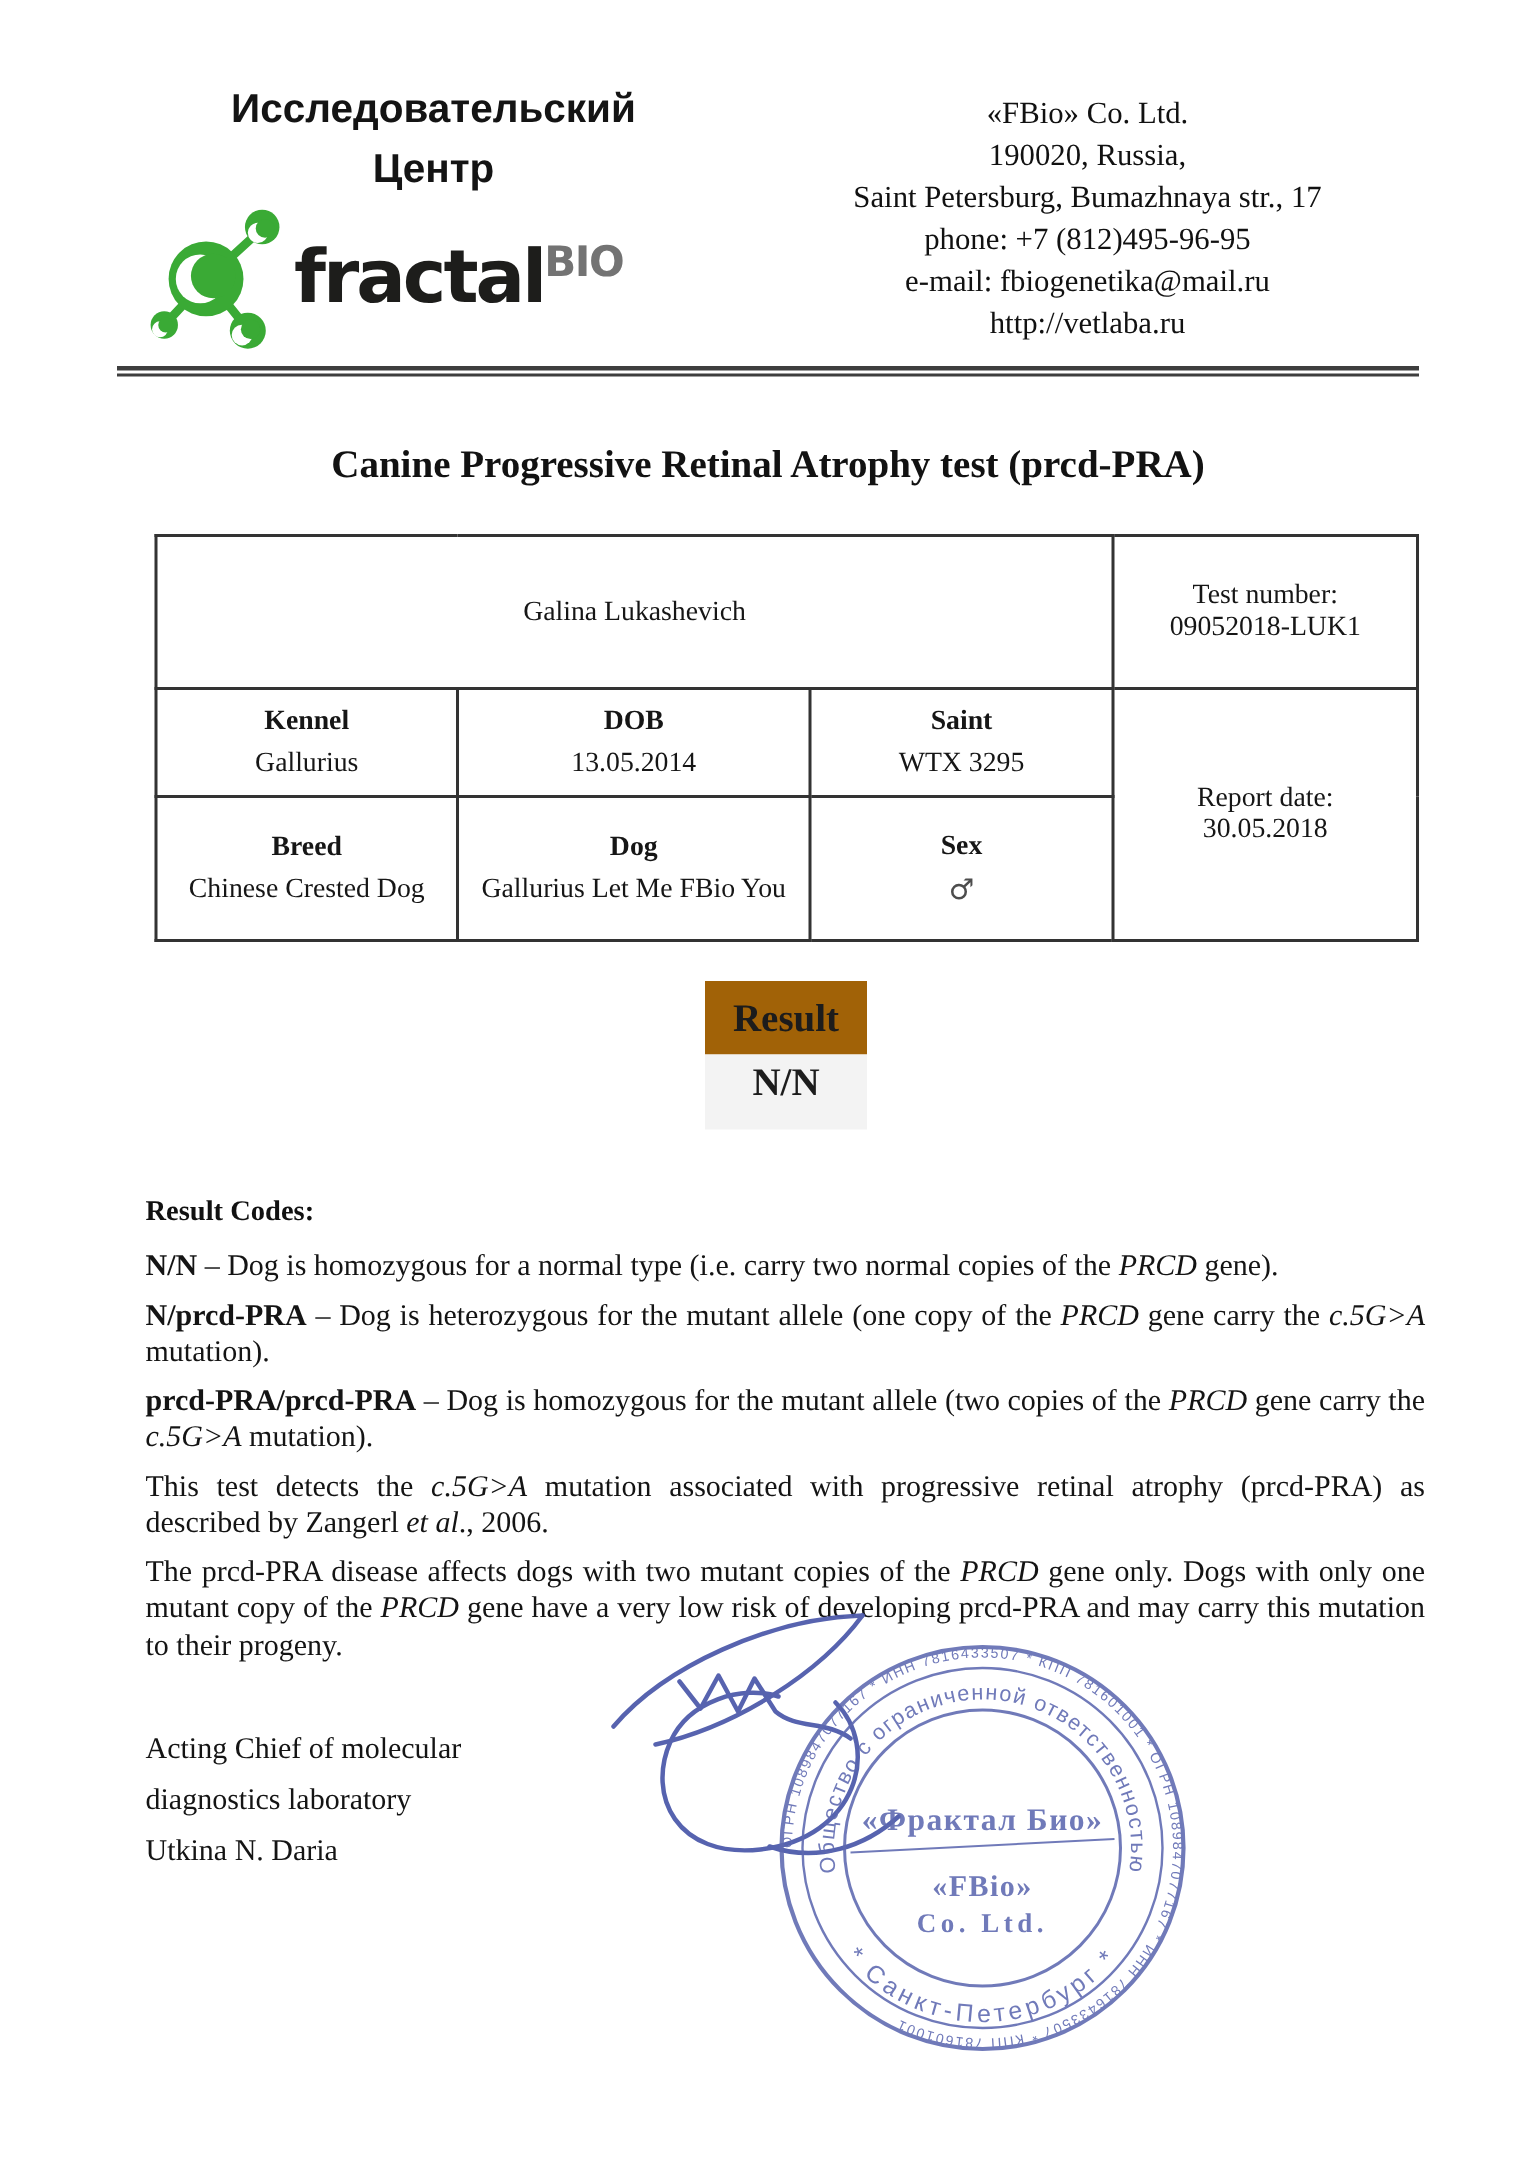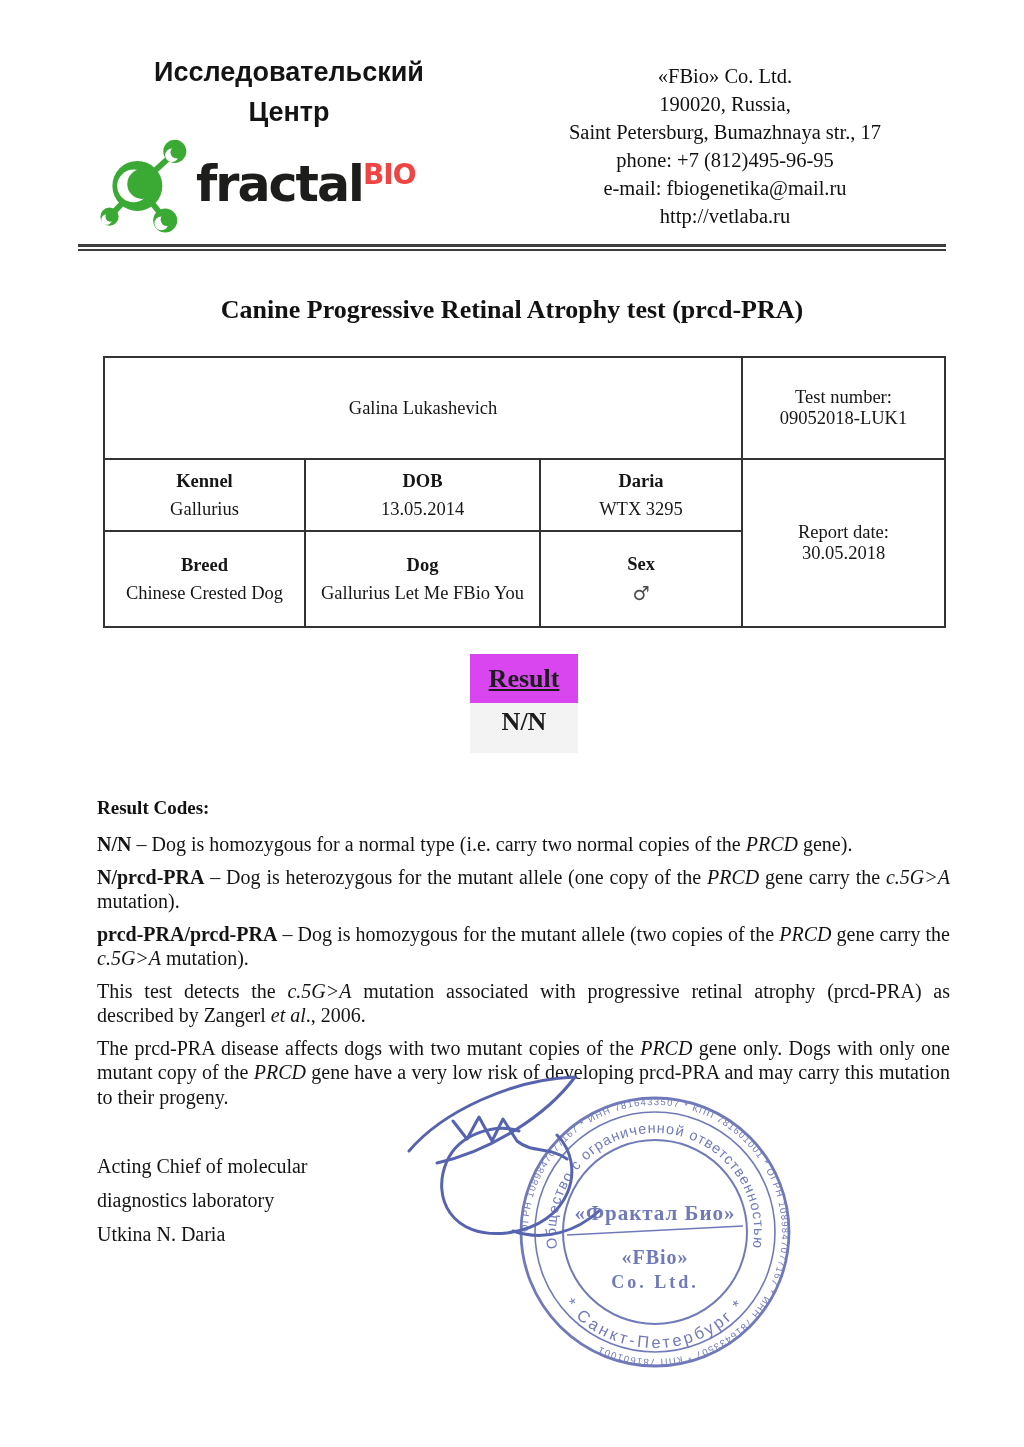--- a/index.html
+++ b/index.html
@@ -47,21 +47,21 @@
   }
   table.info td {
     border:2px solid #333; text-align:center; vertical-align:middle;
     padding:4px 6px; overflow:hidden;
   }
   .cell-label { font-weight:bold; }
   .cell-value { margin-top:7px; }
   .sex-glyph { font-family:"DejaVu Sans", sans-serif; color:#4d4d4d; font-size:19px; }
   
   .result-box { margin:26px 0 0 470px; width:108px; text-align:center; }
-  .result-head { background:#d946ef; font-weight:bold; font-size:26px; padding:10px 0 9px;text-decoration:underline; }
+  .result-head { background:#a16207; font-weight:bold; font-size:26px; padding:10px 0 9px; }
   .result-value { background:#f3f3f3; font-weight:bold; font-size:26px; padding:4px 0 16px; }
   
   .codes { margin:44px 74px 0 97px; }
   .codes-heading { font-weight:bold; font-size:19px; margin-bottom:13px; color:#111; }
   .codes p { font-size:20px; line-height:24.5px; text-align:justify; margin-bottom:8px; color:#141414; }
   
   .sig-block { margin:40px 0 0 97px; font-size:20px; line-height:34px; color:#141414; }
   
   .overlay { position:absolute; left:395px; top:1035px; width:432px; height:372px; }
   .stamp-sans { font-family:"Liberation Sans", sans-serif; }
@@ -95,21 +95,21 @@
           <circle cx="82" cy="19" r="6.5" fill="#3aaa35"></circle>
 
           <circle cx="70" cy="90" r="12.5" fill="#3aaa35"></circle>
           <circle cx="66" cy="93" r="7.2" fill="#ffffff"></circle>
           <circle cx="72" cy="89" r="6.8" fill="#3aaa35"></circle>
 
           <circle cx="12" cy="86" r="9.5" fill="#3aaa35"></circle>
           <circle cx="9" cy="89" r="5.5" fill="#ffffff"></circle>
           <circle cx="13" cy="86" r="5.2" fill="#3aaa35"></circle>
         </svg>
-        <div class="logo-word"><span>fractal</span><span class="logo-sup" style="color:#ef4444">BIO</span></div>
+        <div class="logo-word"><span>fractal</span><span class="logo-sup" style="color:#737373">BIO</span></div>
       </div>
     </div>
     <div class="head-right">
       <div>«FBio» Co. Ltd.</div>
       <div>190020, Russia,</div>
       <div>Saint Petersburg, Bumazhnaya str., 17</div>
       <div>phone: +7 (812)495-96-95</div>
       <div>e-mail: fbiogenetika@mail.ru</div>
       <div>http://vetlaba.ru</div>
     </div>
@@ -139,21 +139,21 @@
     <tr>
       <td style="height:72px">
         <div class="cell-label">Kennel</div>
         <div class="cell-value">Gallurius</div>
       </td>
       <td>
         <div class="cell-label">DOB</div>
         <div class="cell-value">13.05.2014</div>
       </td>
       <td>
-        <div class="cell-label">Daria</div>
+        <div class="cell-label">Saint</div>
         <div class="cell-value">WTX 3295</div>
       </td>
       <td rowspan="2">
         <div>Report date:</div>
         <div>30.05.2018</div>
       </td>
     </tr>
     <tr>
       <td style="height:96px">
         <div class="cell-label">Breed</div>

